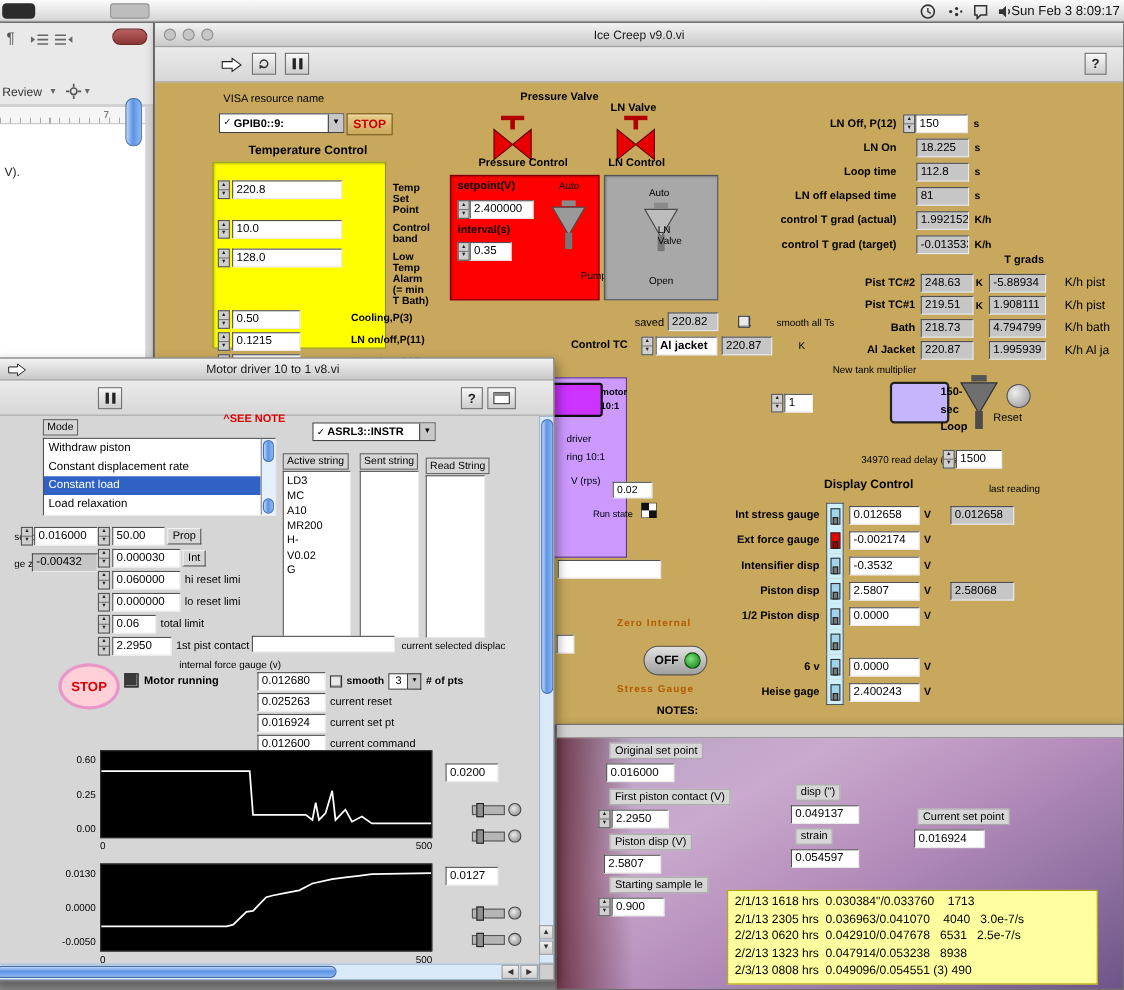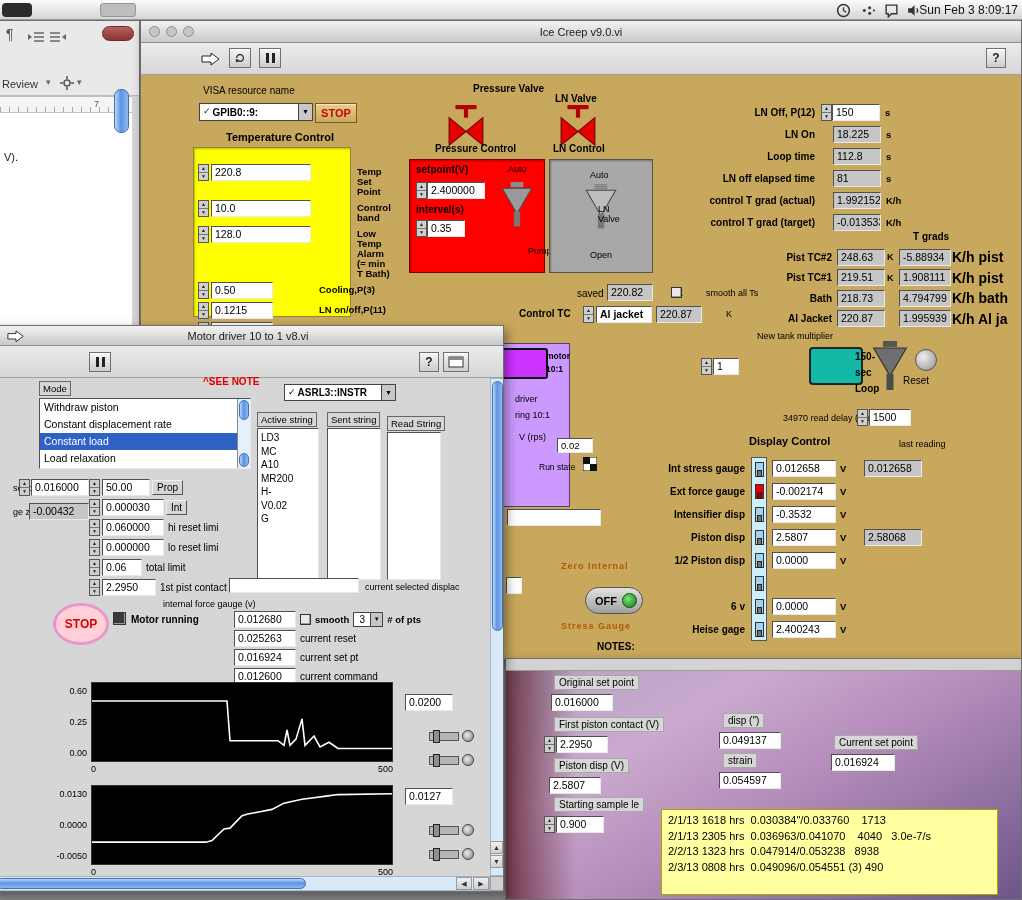--- a/index.html
+++ b/index.html
@@ -36,21 +36,21 @@
   .slb{width:150px;text-align:right;font-weight:bold;font-size:10px;padding-right:6px;white-space:nowrap;}
   .ssp{width:12px;flex:none;}
   .sfi{width:48px;}
   .sun{font-weight:bold;font-size:9.5px;margin-left:5px;}
   
   .grow{display:flex;align-items:center;height:20.5px;}
   .glb{width:96px;text-align:right;font-weight:bold;font-size:10px;padding-right:5px;white-space:nowrap;}
   .gvf{width:48px;}
   .gun{width:14px;font-size:9px;font-weight:bold;padding-left:2px;}
   .ggf{width:52px;}
-  .ggu{font-size:14px;font-weight:bold;padding-left:1px;white-space:nowrap;}
+  .ggu{font-size:11px;font-weight:normal;padding-left:17px;white-space:nowrap;}
   
   .drow{display:flex;align-items:center;height:23px;}
   .dlb{width:140px;text-align:right;font-weight:bold;font-size:10px;padding-right:6px;white-space:nowrap;}
   .tcell{width:16px;height:23px;background:#cdeefb;border-left:1px solid #555;border-right:1px solid #555;display:flex;align-items:center;justify-content:center;flex:none;}
   #disp-rows .drow:first-child .tcell{border-top:1px solid #555;}
   #disp-rows .drow:last-child .tcell{border-bottom:1px solid #555;}
   .tg{width:9px;height:15px;background:#9fd4ea;border:1px solid #333;position:relative;}
   .tg::after{content:"";position:absolute;left:1px;right:1px;top:7px;height:5px;background:#777;border:1px solid #222;}
   .tgr{background:#e80000;}
   .tgr::after{background:#900;}
@@ -446,21 +446,21 @@
     <span class="fi abs" style="left:366px;top:488px;width:94px;"></span>
     <span class="fi abs" style="left:365px;top:556px;width:16px;"></span>
 
     <div class="abs lab9 pre" style="left:552px;top:310px;width:64px;text-align:center;line-height:10px;">New tank
 multiplier</div>
     <span class="stp abs" style="left:560px;top:337px;">
         <span class="su">▲</span>
         <span class="sd">▼</span>
       </span>
     <span class="fi abs" style="left:572px;top:337px;width:26px;">1</span>
-    <div class="abs pre" style="left:668px;top:326px;width:54px;height:38px;background:#14b8a6;border:2px solid #222;border-radius:4px;font-size:10px;font-weight:bold;text-align:center;line-height:16px;">150-sec
+    <div class="abs pre" style="left:668px;top:326px;width:54px;height:38px;background:#c4b5fd;border:2px solid #222;border-radius:4px;font-size:10px;font-weight:bold;text-align:center;line-height:16px;">150-sec
 Loop</div>
     <span class="abs" style="left:728px;top:320px;width:42px;height:48px;">
       <svg viewBox="0 0 36 46">
           <rect x="12" y="0" width="12" height="5" fill="#555"></rect>
           <polygon points="4,6 32,6 18,30" fill="#6f6f6f" stroke="#333"></polygon>
           <rect x="15" y="28" width="6" height="14" fill="#4c4c4c"></rect>
         </svg>
     </span>
     <div class="abs" style="left:774px;top:328px;width:22px;height:22px;border-radius:50%;background:radial-gradient(circle at 7px 7px,#eee,#8f8f8f);border:1px solid #555;"></div>
     <span class="abs plain10" style="left:762px;top:354px;">Reset</span>
@@ -578,20 +578,21 @@
     <span class="blab abs" style="left:48px;top:138px;">Starting sample le</span>
     <span class="stp abs" style="left:38px;top:157px;">
         <span class="su">▲</span>
         <span class="sd">▼</span>
       </span>
     <span class="fi abs" style="left:50px;top:157px;width:48px;">0.900</span>
 
     <div class="abs" id="log-lines" style="left:155px;top:150px;width:337px;height:86px;background:#ffffa0;border:1px solid #b0a000;padding:3px 6px;overflow:hidden;">
         <div class="logline">2/1/13 1618 hrs  0.030384"/0.033760    1713</div>
         <div class="logline">2/1/13 2305 hrs  0.036963/0.041070    4040   3.0e-7/s</div>
+        <div class="logline">2/2/13 0620 hrs  0.042910/0.047678   6531   2.5e-7/s</div>
         <div class="logline">2/2/13 1323 hrs  0.047914/0.053238   8938</div>
         <div class="logline">2/3/13 0808 hrs  0.049096/0.054551 (3) 490</div>
       </div>
   </div>
 
   <div class="win" id="motor-window" style="left:-8px;top:325px;width:512px;height:567px;">
     <div class="titlebar" style="height:20px;">
       <span class="abs" style="left:14px;top:4px;width:18px;height:12px;">
         <svg viewBox="0 0 20 14">
             <path d="M1 4 h9 V1 l8 6 -8 6 V10 H1 z" fill="#fff" stroke="#222" stroke-width="1"></path>

